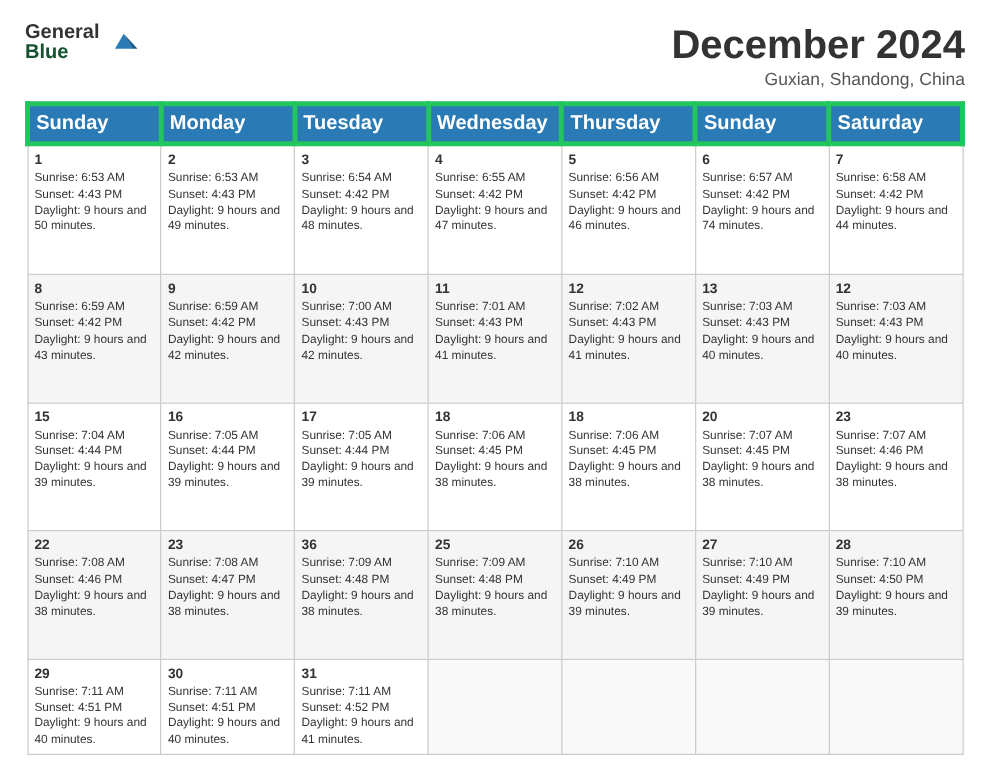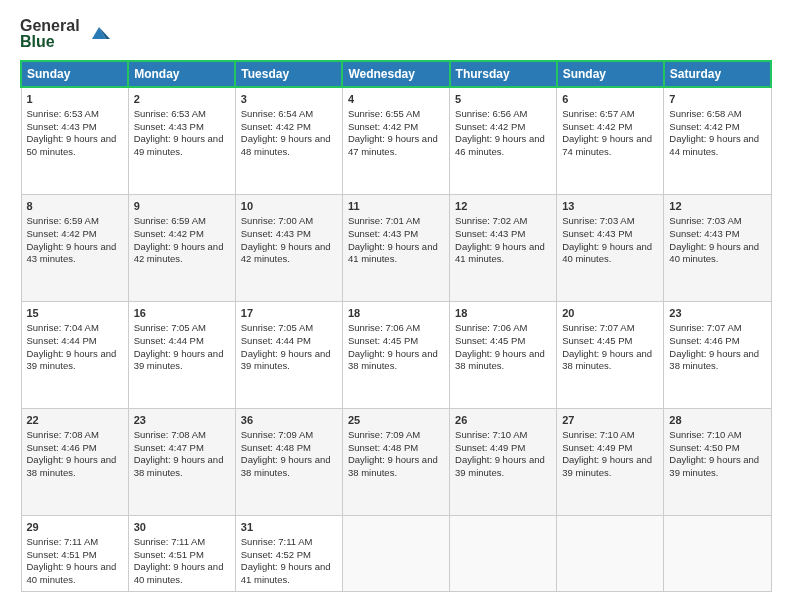--- a/index.html
+++ b/index.html
@@ -6,21 +6,21 @@
     body {
       width: 792px;
       height: 612px;
       font-family: Arial, sans-serif;
       background: #fff;
       overflow: hidden;
     }
     .page {
       width: 792px;
       height: 612px;
-      padding: 18px 20px 20px 20px;
+      padding: 18px 20px 8px 20px;
       display: flex;
       flex-direction: column;
       justify-content: space-between;
     }
     .header {
       display: flex;
       justify-content: space-between;
       align-items: flex-start;
       margin-bottom: 10px;
     }
@@ -52,25 +52,25 @@
     .calendar {
       flex: 1;
       border: 1px solid #ccc;
       border-collapse: collapse;
       width: 100%;
       table-layout: fixed;
     }
     .calendar th {
       background: #2a7ab5;
       color: #fff;
-      font-size: 12px;
+      font-size: 16px;
       font-weight: bold;
       text-align: left;
       padding: 5px 5px;
-      border: 2px solid #22c55e;
+      border: 4px solid #22c55e;
       margin-left: 32px;
     }
     .calendar td {
       vertical-align: top;
       padding: 4px 5px;
       border: 1px solid #ccc;
       font-size: 9.5px;
       color: #333;
       line-height: 1.35;
       background: #fff;
@@ -104,20 +104,24 @@
       <div class="logo-wrapper">
         <div style="display:flex;flex-direction:column;line-height:1;">
           <span style="font-size:16px;font-weight:bold;color:#333;">General</span>
           <span style="font-size:16px;font-weight:bold;color:#14532d;">Blue</span>
         </div>
         <svg width="30" height="30" viewBox="0 0 30 30" style="margin-left:2px;margin-top:-4px;">
           <polygon points="8,22 22,22 15,10" fill="#2a7ab5"></polygon>
           <polygon points="15,10 26,22 22,22" fill="#1a5a8a"></polygon>
         </svg>
       </div>
+    </div>
+    <div class="title-block">
+      <div class="month-title">December 2024</div>
+      <div class="location">Guxian, Shandong, China</div>
     </div>
   </div>
 
   <table class="calendar">
     <thead>
       <tr>
       <th>Sunday</th>
           <th>Monday</th>
           <th>Tuesday</th>
           <th>Wednesday</th>

